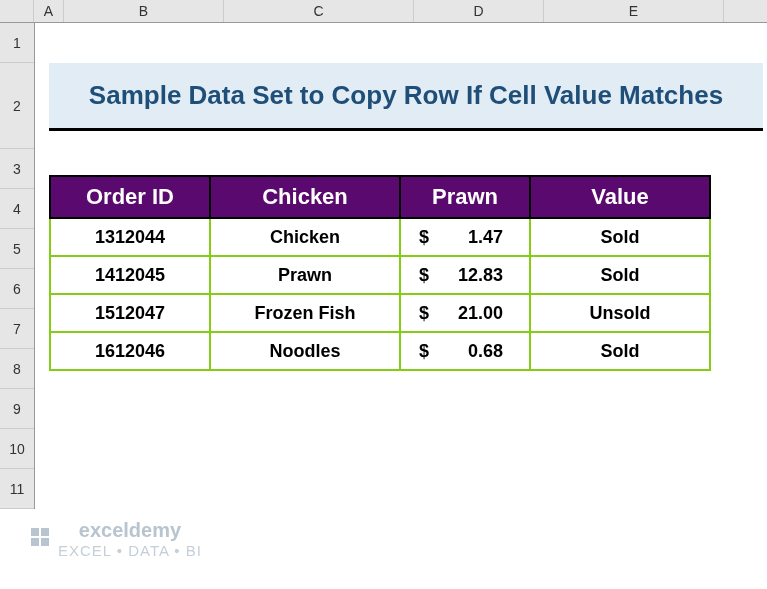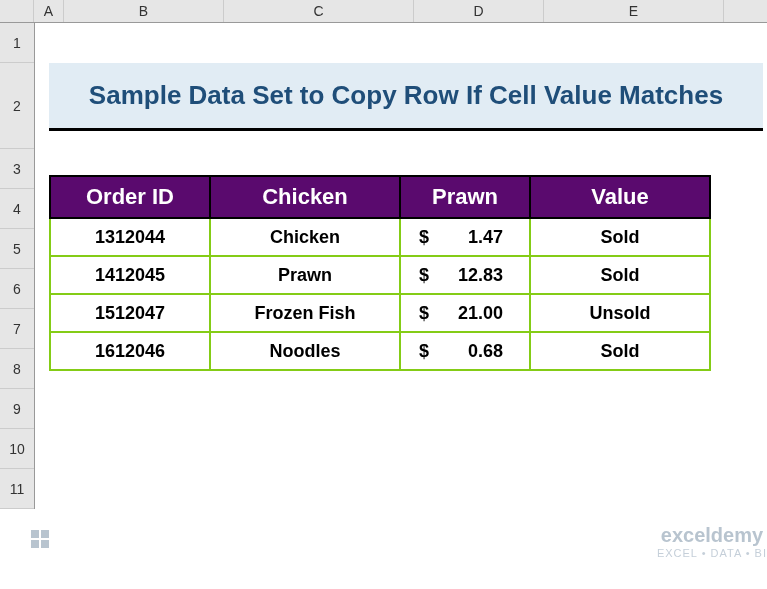--- a/index.html
+++ b/index.html
@@ -111,26 +111,27 @@
   .watermark {
     position: absolute;
     bottom: 30px;
     left: 0;
     right: 0;
     text-align: center;
     color: #b8c4cf;
     font-size: 20px;
     font-weight: bold;
     display: flex;
-    justify-content: space-between;
+    justify-content: flex-start;
     align-items: center;
+    gap: 6px;
     padding-left: 28px;
   }
   .watermark .sub {
-    font-size: 11px;
+    font-size: 15px;
     letter-spacing: 1px;
     display: block;
     color: #c5cfd9;
     font-weight: normal;
   }
 </style>
 </head>
 <body>
 
 <div class="col-headers">

